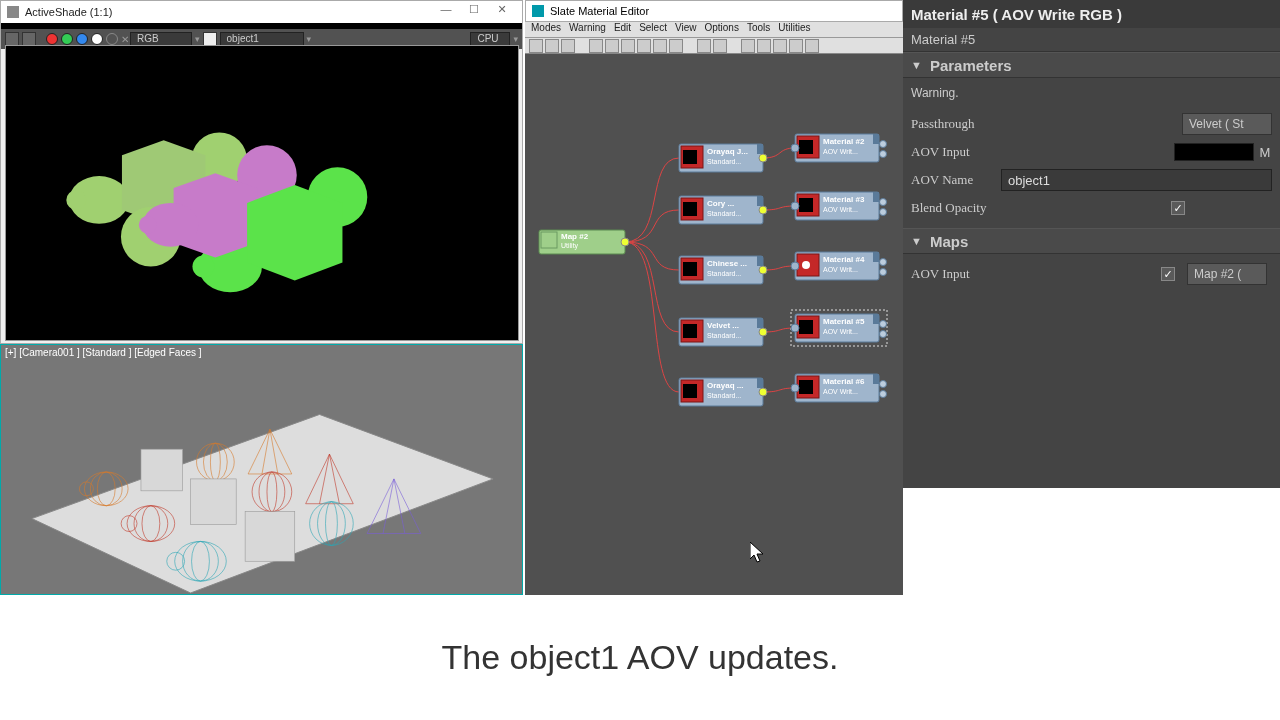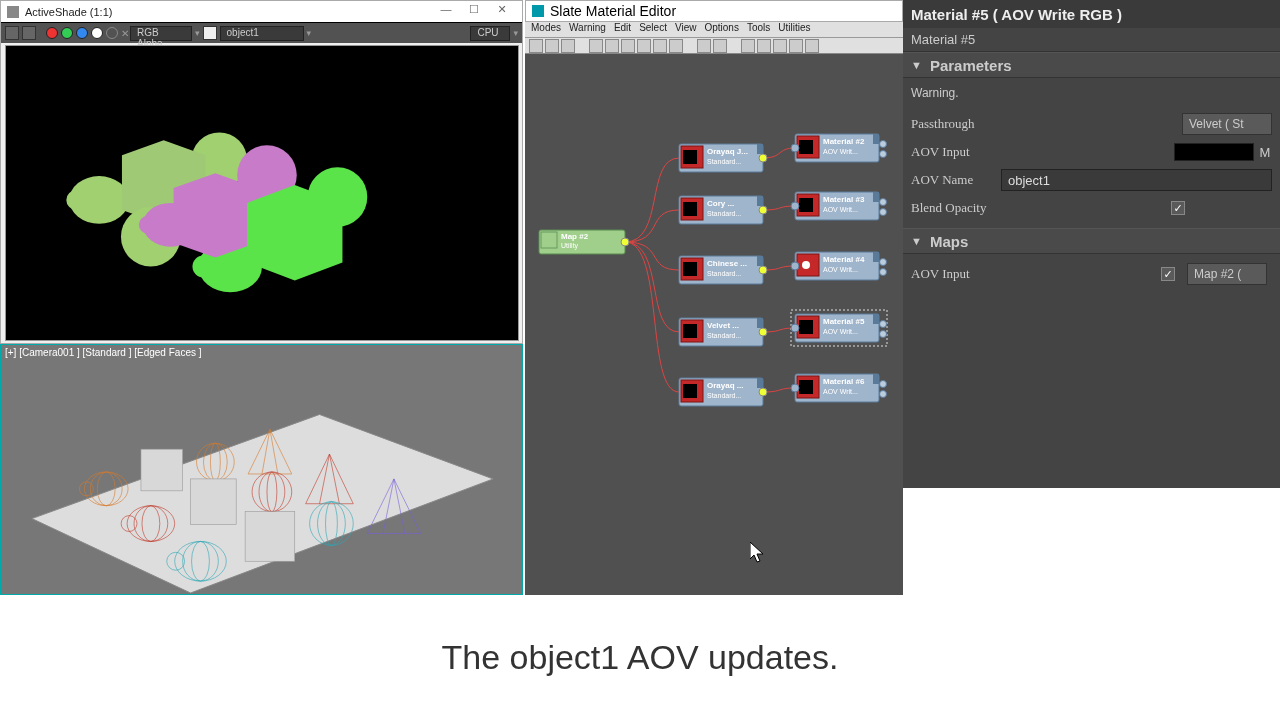--- a/index.html
+++ b/index.html
@@ -1,38 +1,38 @@
 <!DOCTYPE html>
 <html><head>
 <meta charset="utf-8">
 <style>
 * { margin:0; padding:0; box-sizing:border-box; font-family:"Segoe UI",Arial,sans-serif; }
 body { background:#fff; width:1280px; height:720px; overflow:hidden; position:relative; }
 
 
 .as-window { position:absolute; left:0; top:0; width:523px; height:344px; background:#f0f0f0; border:1px solid #aaa; }
-.as-title { height:22px; background:#fff; display:flex; align-items:center; padding:0 6px; font-size:11px; color:#222; border-bottom:1px solid #000000; }
+.as-title { height:28px; background:#fff; display:flex; align-items:center; padding:0 6px; font-size:11px; color:#222; border-bottom:6px solid #000000; }
 .as-title .icon{ width:12px; height:12px; background:#888; margin-right:6px; }
 .as-title .spacer{ flex:1; }
 .as-title .wbtn{ width:28px; height:18px; text-align:center; font-size:11px; color:#666; cursor:default;}
 .as-toolbar{ height:20px; background:#525252; display:flex; align-items:center; gap:3px; padding:0 4px; font-size:10px; color:#ddd;}
 .tb-ico{ width:14px; height:14px; border:1px solid #333; background:#666; }
 .tb-dot{ width:12px; height:12px; border-radius:50%; border:1px solid #222;}
 .tb-sel{ height:15px; background:#3a3a3a; border:1px solid #222; color:#ccc; padding:0 6px; display:flex; align-items:flex-start; font-size:10px;}
 .as-view{ position:absolute; left:4px; top:44px; width:514px; height:296px; background:#000; border:1px solid #999;}
 .as-view svg{ width:100%; height:100%;}
 
 
 .vp{ position:absolute; left:0; top:344px; width:523px; height:251px; background:#777; border:1px solid #0aa;}
 .vp-label{ position:absolute; left:4px; top:2px; font-size:10px; color:#fff; z-index:5;}
 .vp svg{ width:100%; height:100%;}
 
 
 .slate{ position:absolute; left:525px; top:0; width:378px; height:595px; background:#505050;}
-.sl-title{ height:22px; background:#fff; border:1px solid #aaa; display:flex; align-items:center; padding:0 6px; font-size:14px;}
+.sl-title{ height:22px; background:#fff; border:1px solid #aaa; display:flex; align-items:center; padding:0 6px; font-size:11px;}
 .sl-title .icon{ width:12px; height:12px; background:#09a; margin-right:6px;}
 .sl-menu{ height:16px; background:#e0e0e0; display:flex; gap:8px; padding:0 6px; font-size:10px; color:#222; align-items:flex-start; border-bottom:1px solid #999;}
 .sl-menu span{ cursor:default;}
 .sl-tb{ height:16px; background:#e0e0e0; display:flex; align-items:center; gap:2px; padding:0 4px; border-bottom:1px solid #888;}
 .sl-tb .ico{ width:14px; height:14px; border:1px solid #888; background:#ccc;}
 .sl-tab{ height:16px; background:#505050; display:flex; align-items:center;margin-top:30px;}
 .sl-tab .tab{ background:#666; color:#ddd; font-size:10px; font-style:italic; padding:0 10px; height:15px; display:flex; align-items:center;}
 .sl-canvas{ position:absolute; left:0; top:70px; right:0; bottom:0; background:#505050;}
 .sl-canvas svg{ width:100%; height:100%;}
 

